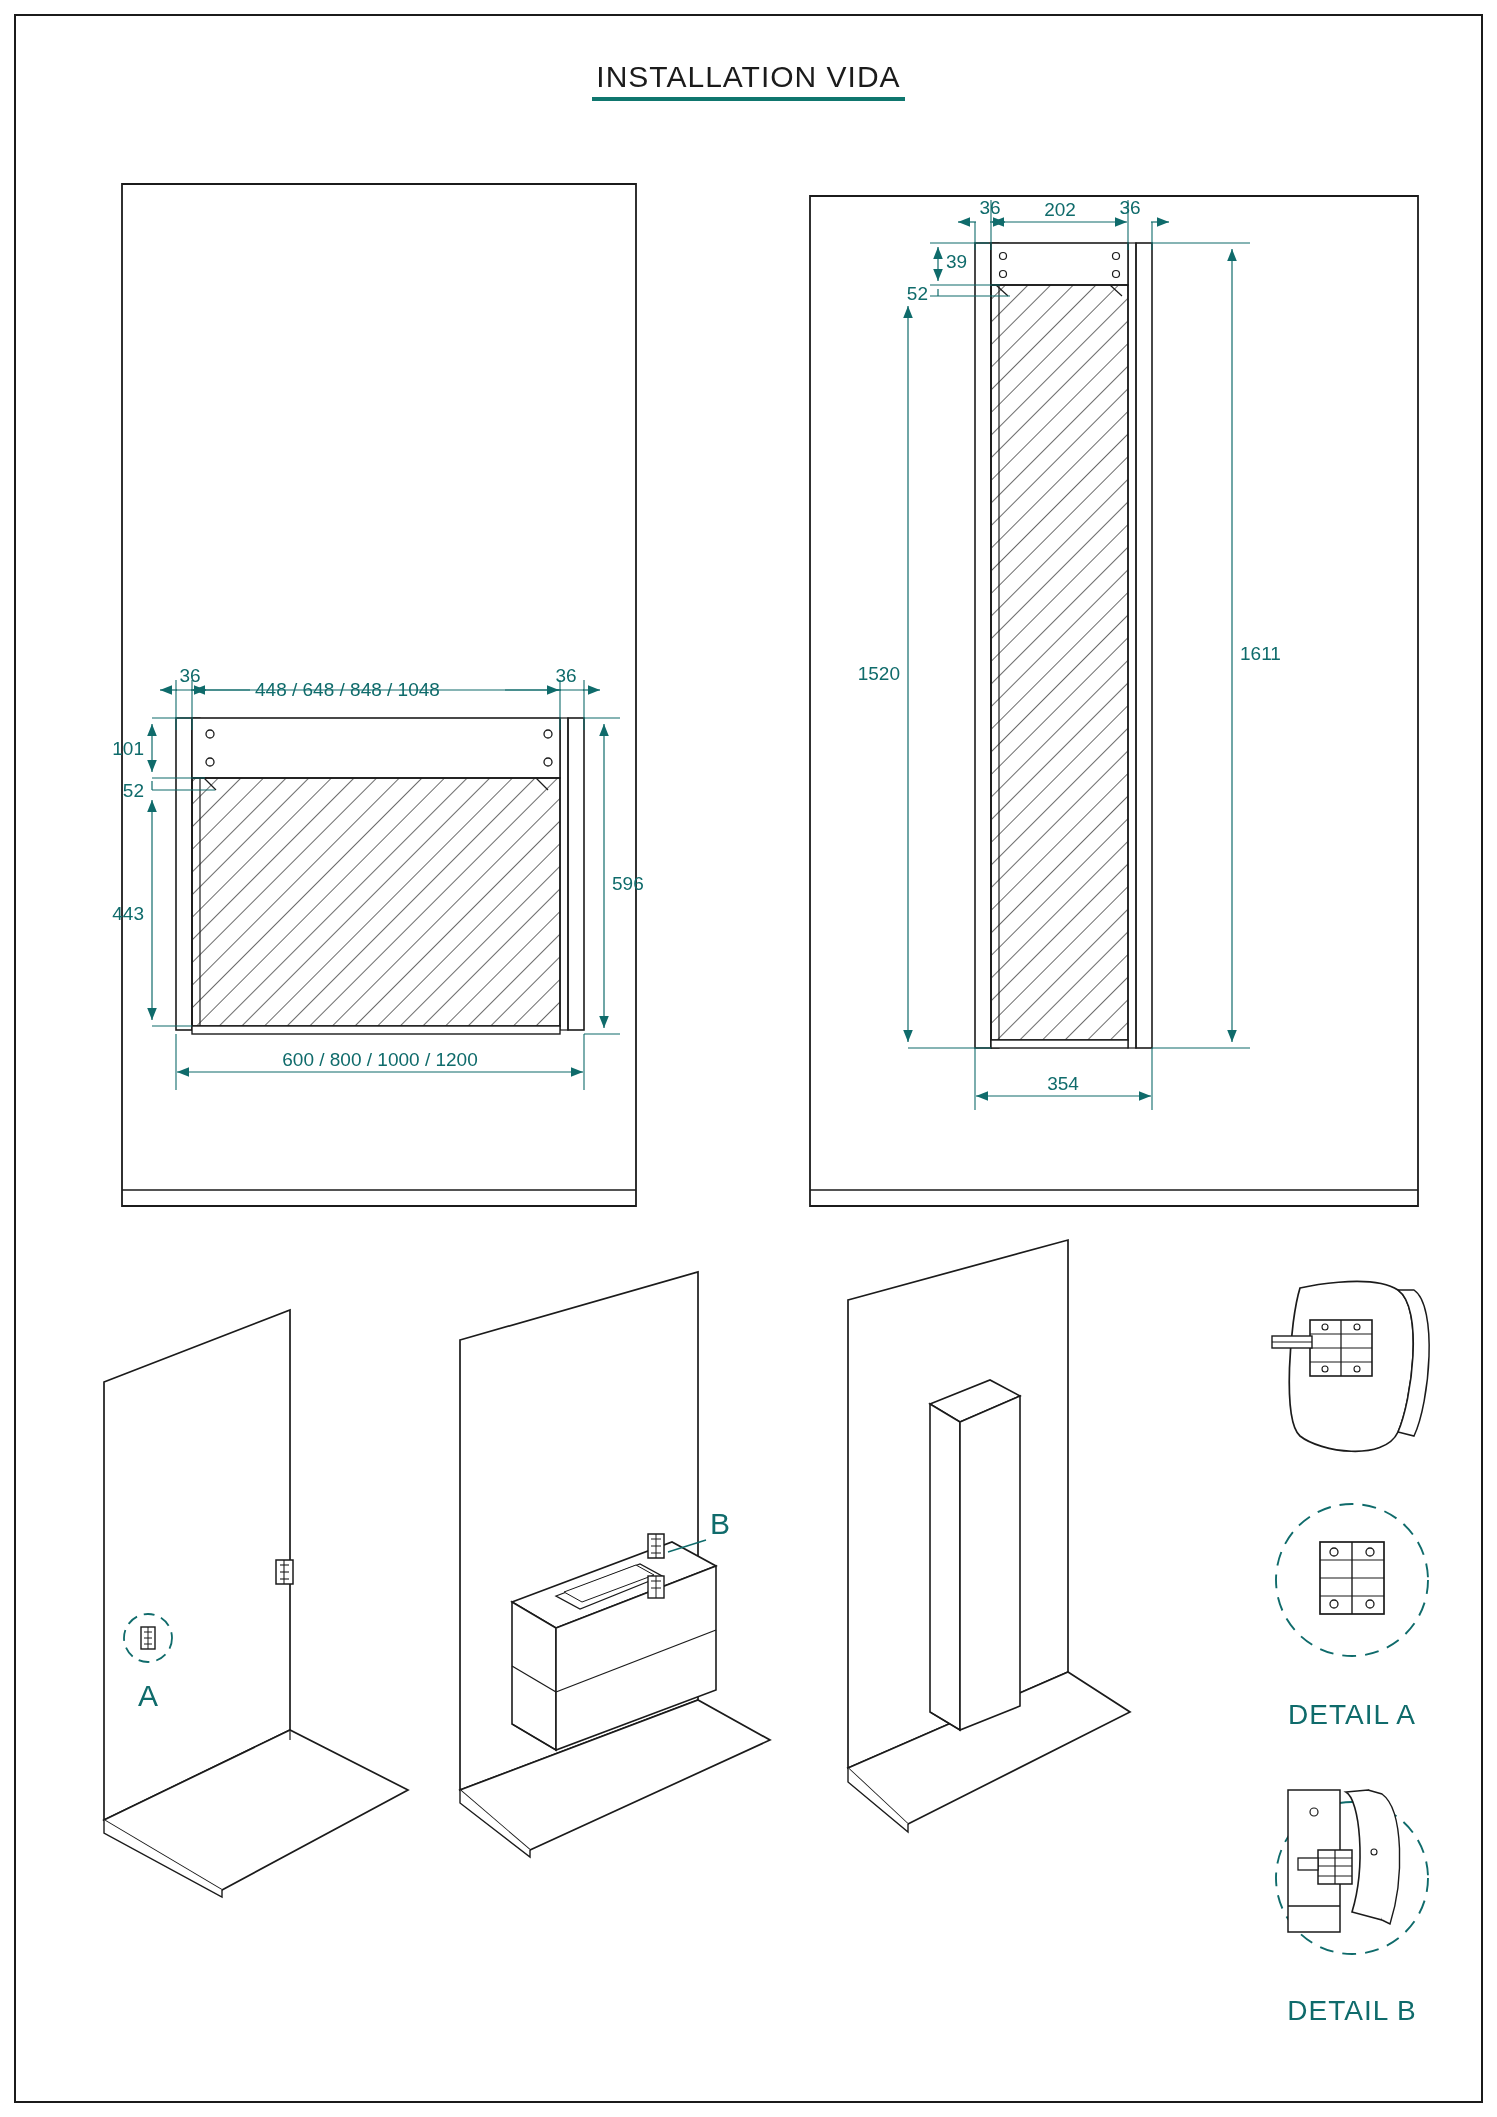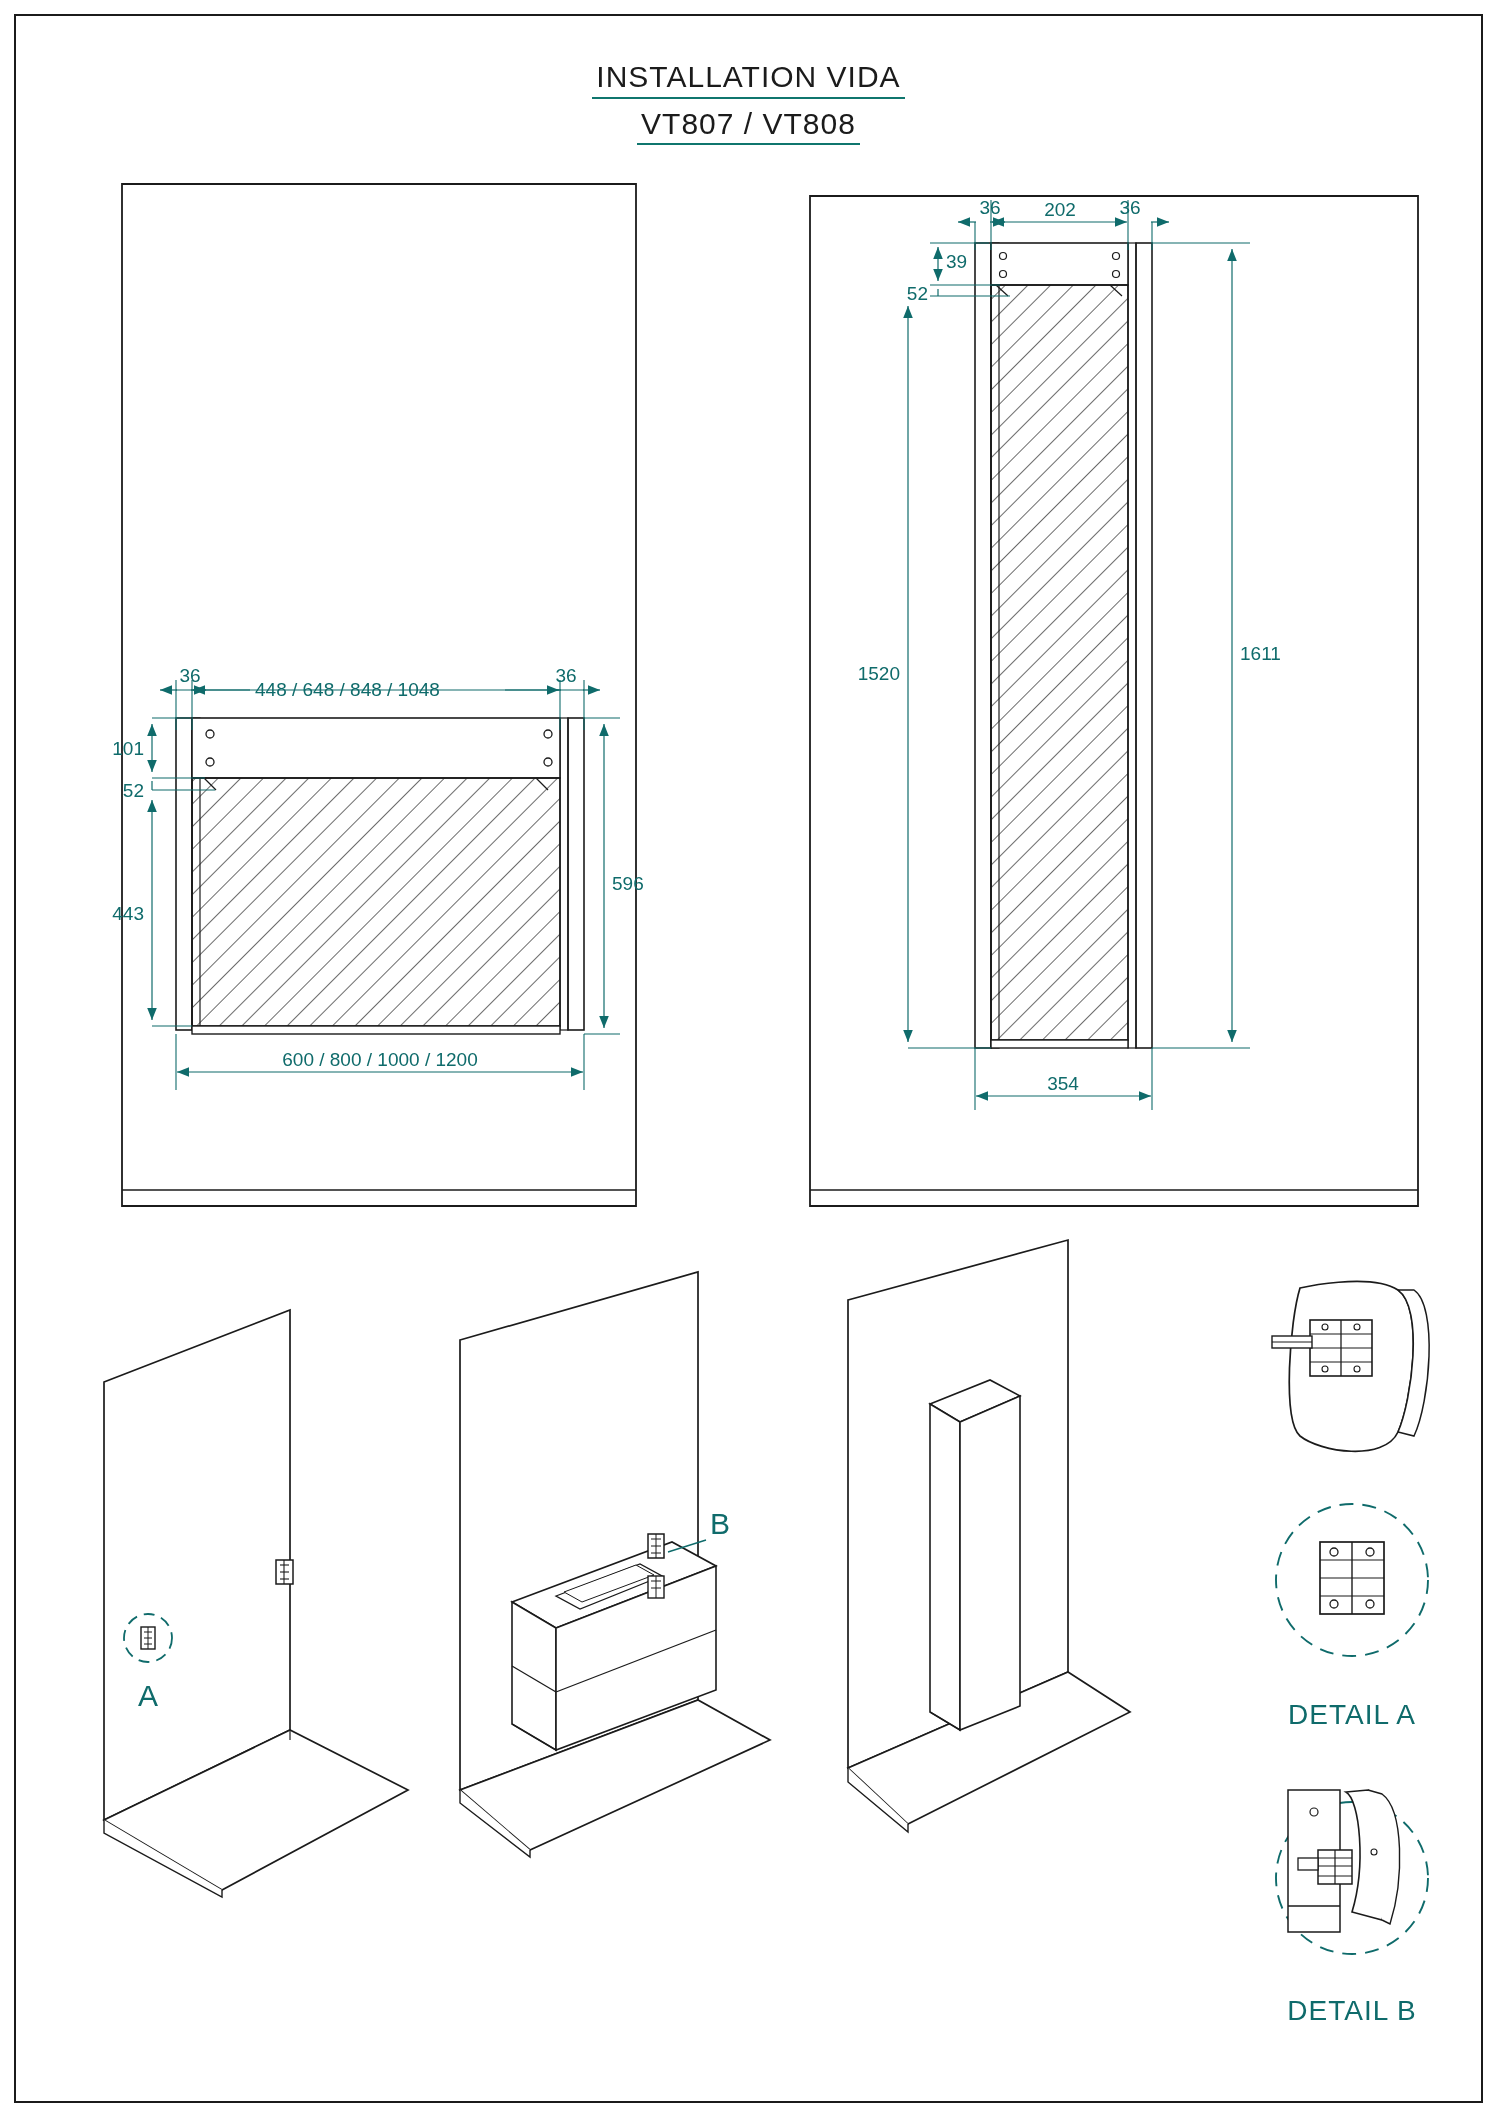--- a/index.html
+++ b/index.html
@@ -34,21 +34,21 @@
     top: 60px;
     width: 1497px;
     text-align: center;
   }
   .title-line {
     font-size: 30px;
     letter-spacing: 1px;
     color: #1b1b1b;
     font-family: "Liberation Sans", sans-serif;
     display: inline-block;
-    border-bottom: 2px solid #0f766e;
+    border-bottom: 4px solid #0f766e;
     padding: 0 4px 2px 4px;
     line-height: 1.15;
   }
   .title-line2 {
     margin-top: 8px;
   }
   svg.layer {
     position: absolute;
     left: 0;
     top: 0;
@@ -74,21 +74,20 @@
 </style>
 </head>
 <body>
 
 <div id="sheet">
 
   <div class="frame"></div>
 
   <div class="title-block">
     <div><span class="title-line">INSTALLATION VIDA</span></div>
-    <div><span class="title-line title-line2">VT807 / VT808</span></div>
   </div>
 
   <svg class="layer" viewBox="0 0 1497 2117">
     <defs>
       <pattern id="hatch45" width="16" height="16" patternUnits="userSpaceOnUse" patternTransform="rotate(45)">
         <line x1="0" y1="0" x2="0" y2="16" stroke="#1b1b1b" stroke-width="1.3"></line>
       </pattern>
       <marker id="arrEndT" markerWidth="12" markerHeight="12" refX="10" refY="4" orient="auto">
         <path d="M0,0 L10,4 L0,8 z" fill="#0f6b6b"></path>
       </marker>

